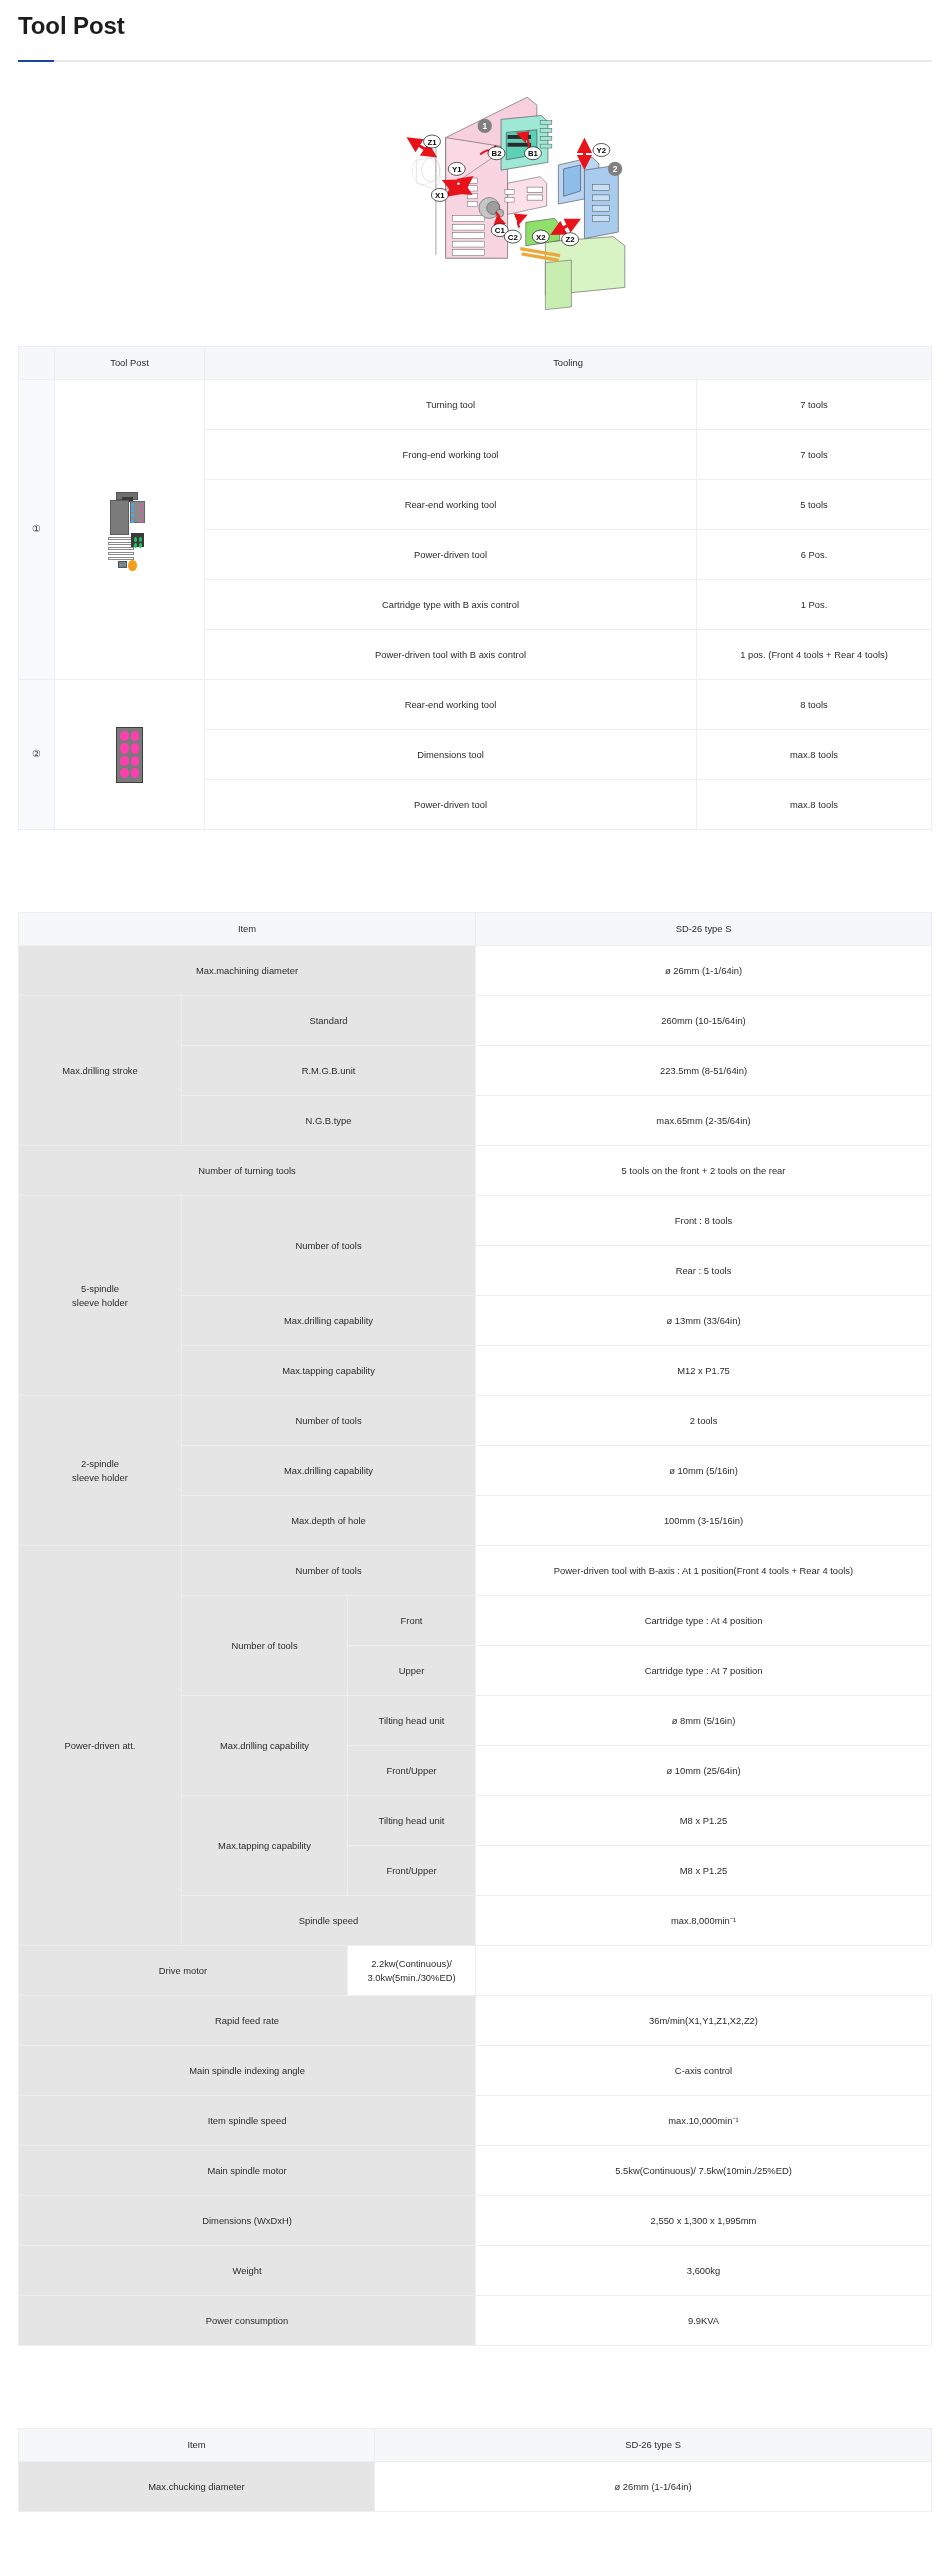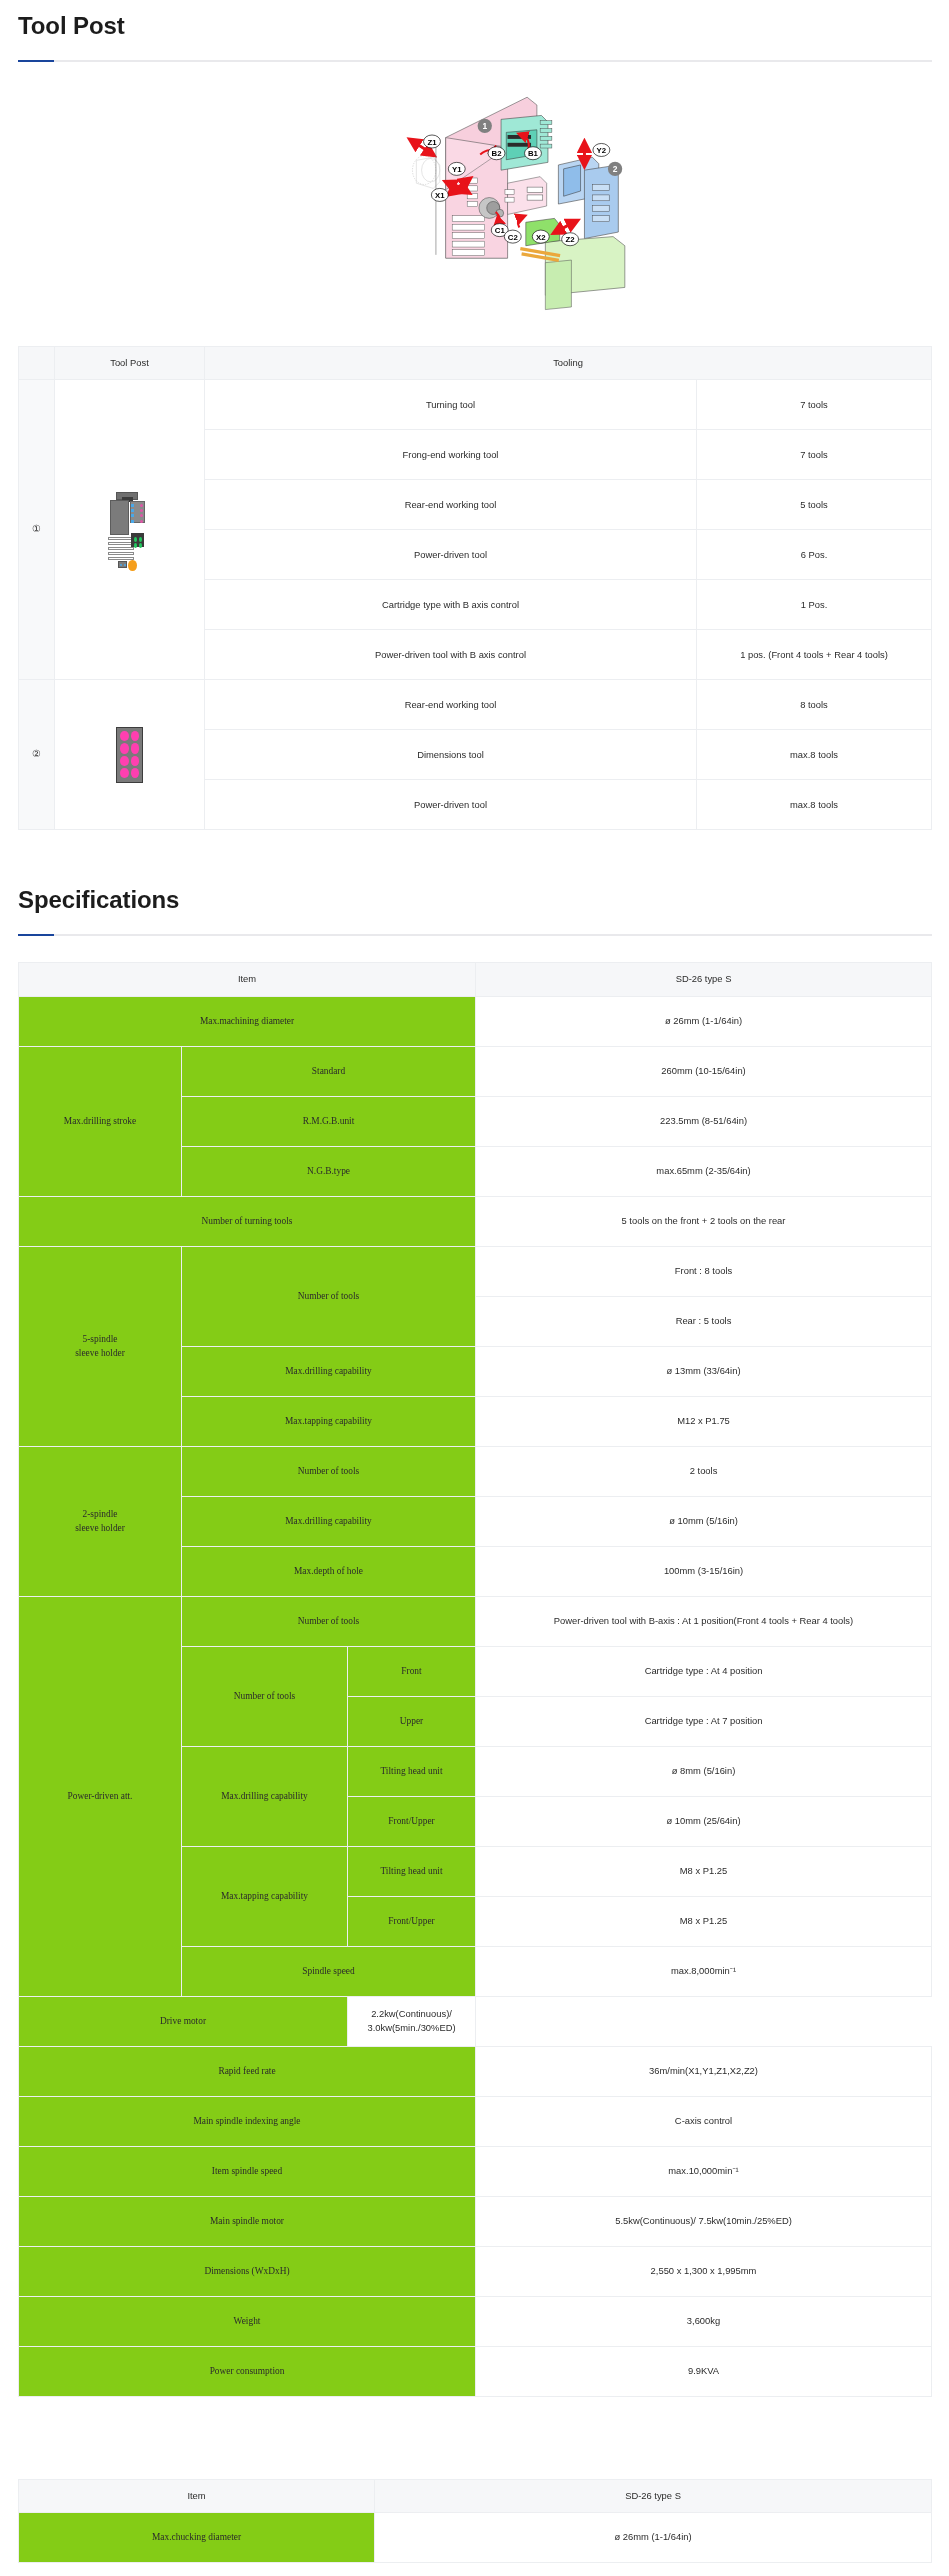--- a/index.html
+++ b/index.html
@@ -72,22 +72,21 @@
     line-height: 1.5;
   }
   table.spec thead th {
     background: #f6f7f9;
     font-weight: 400;
     color: #2b2b2b;
     height: 29px;
     font-size: 9.4px;
   }
   table.spec td.label, table.spec td.grp {
-    background: #84cc16;
-    font-family: Liberation Serif, serif;
+    background: #e5e5e5;
   }
   table.spec td.val {
     background: #ffffff;
   }
   table.spec td.idx {
     background: #f8f9fa;
     width: 36px;
     font-size: 9.8px;
   }
   table.spec td.imgcell {
@@ -376,26 +375,20 @@
             <td class="val">max.8 tools</td>
           </tr>
         </tbody>
       </table>
     </div>
   </div>
 
   <div class="spacer-lg"></div>
 
   <div class="section">
-    <div class="sec-head-wrap">
-      <h1 class="sec-title">Specifications</h1>
-      <div class="sec-rule-wrap">
-        <div class="sec-rule-accent"></div>
-      </div>
-    </div>
 
     <div class="tbl-wrap">
       <table class="spec">
         <colgroup>
             <col style="width:163px">
             <col style="width:166px">
             <col style="width:128px">
             <col style="width:auto">
           </colgroup>
         <thead>

